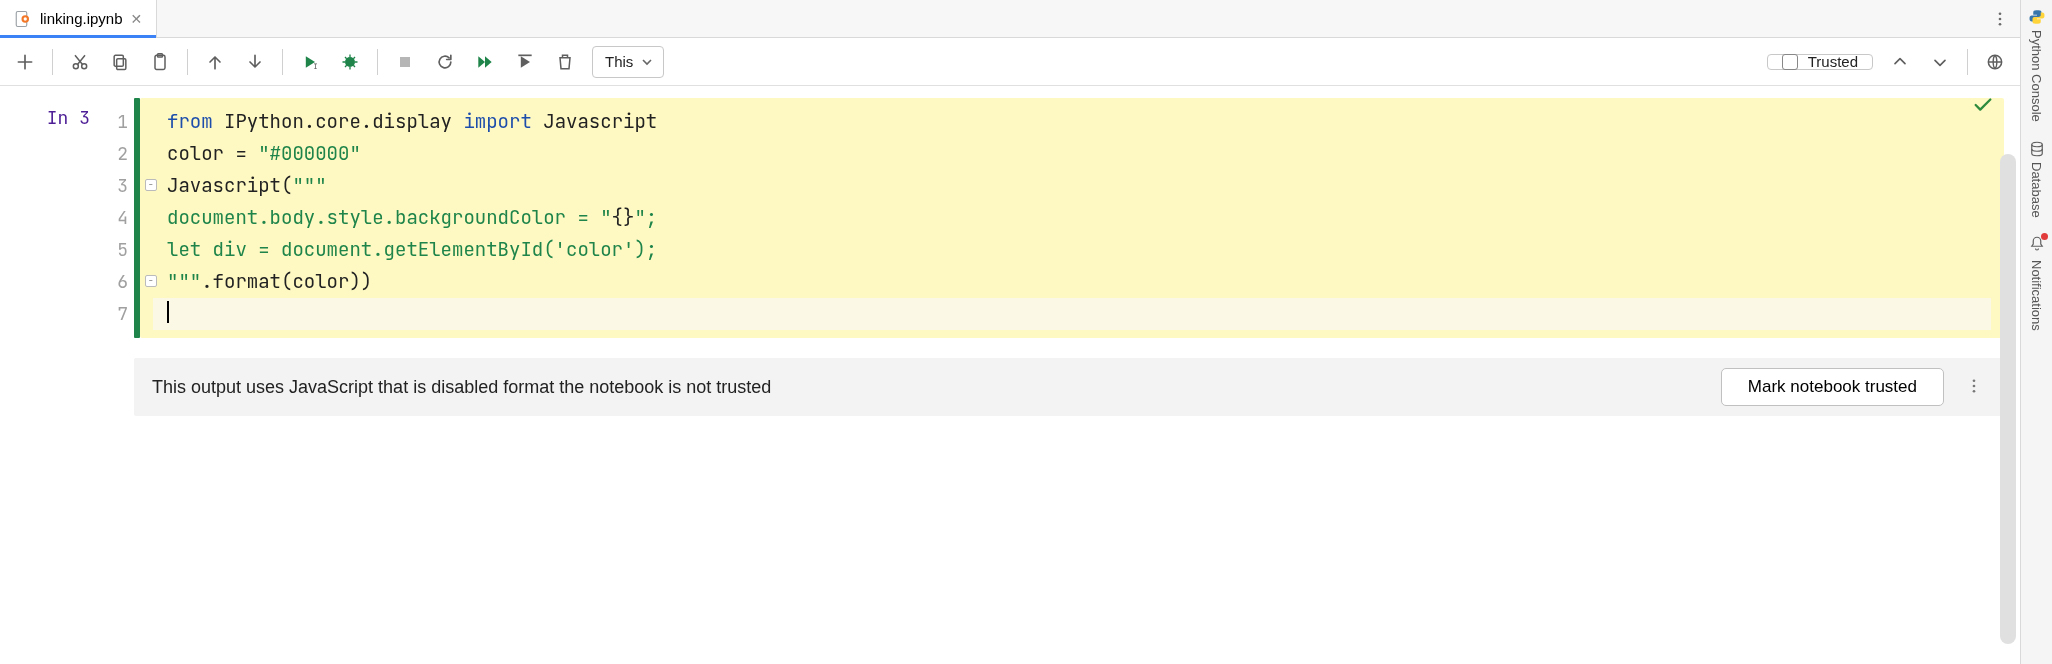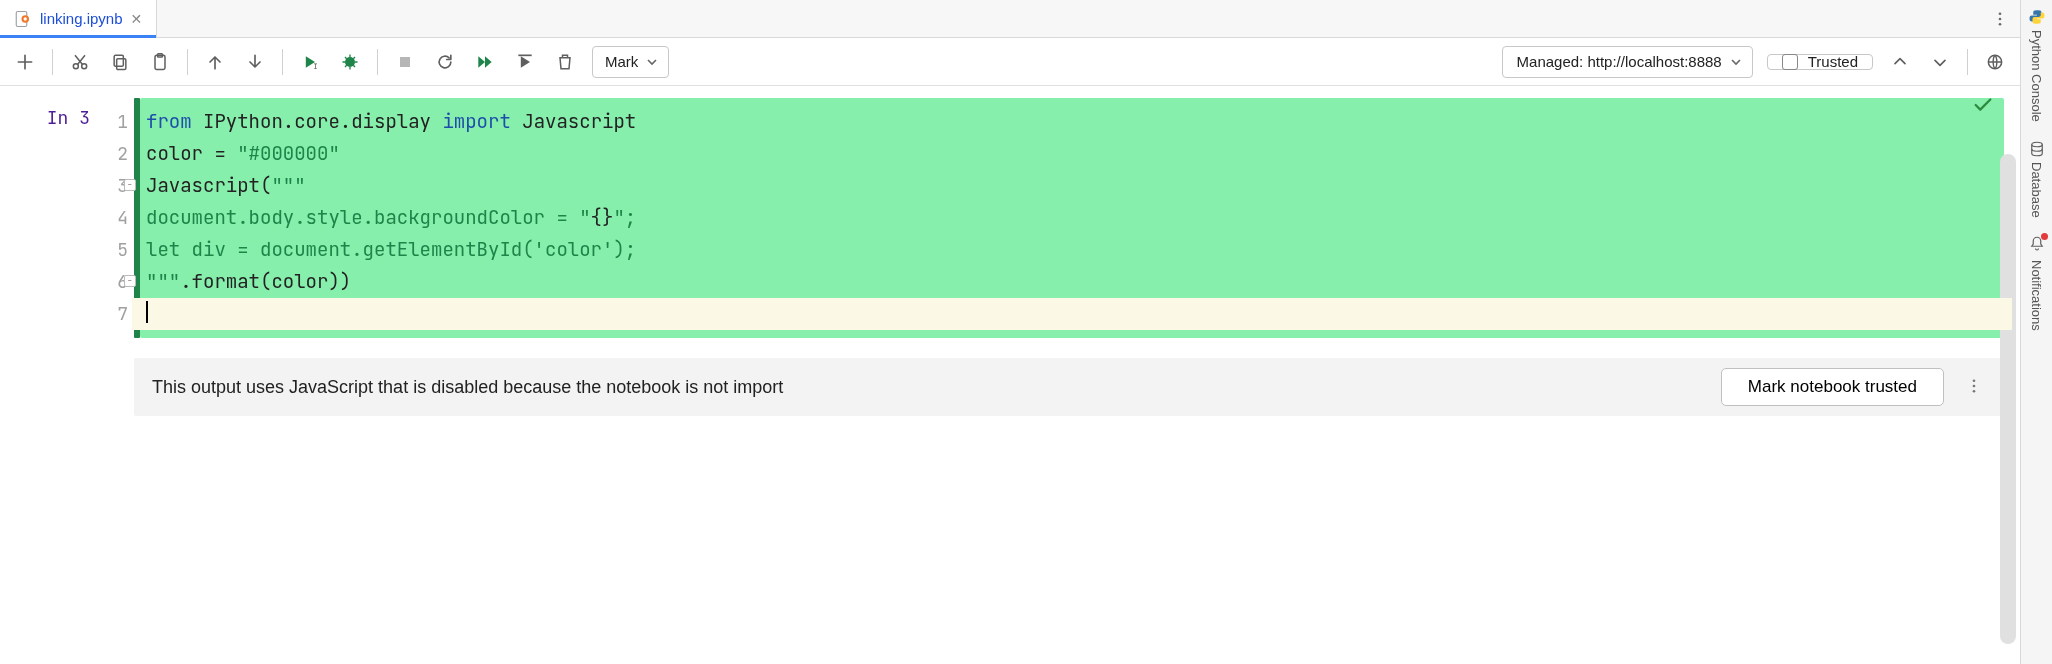--- a/index.html
+++ b/index.html
@@ -36,21 +36,21 @@
     border-right: 1px solid #d9d9d9;
     position: relative;
   }
   .tab::after {
     content: '';
     position: absolute;
     left: 0; right: 0; bottom: -1px;
     height: 3px;
     background: #3b82f6;
   }
-  .tab-label { color: #1d4ed8; font-size: 15px; }
+  .tab-label { color: #000000; font-size: 15px; }
   .tab-close { color: #888; font-size: 14px; cursor: pointer; }
   .tab-icon svg { width: 18px; height: 18px; display: block; }
 
   .tabbar-more {
     margin-left: auto;
     width: 40px;
     display: flex;
     align-items: center;
     justify-content: center;
     color: #6b6b6b;
@@ -153,22 +153,22 @@
     line-height: 32px;
     user-select: none;
   }
   .sidebar-stripe {
     width: 6px;
     background: #1e8449;
     border-radius: 1px;
   }
   .code {
     flex: 1;
-    background: #86efac;
-    padding: 8px 6px;
+    background: #fef9c3;
+    padding: 8px 27px;
     font-family: "JetBrains Mono", Menlo, Consolas, monospace;
     font-size: 19px;
     line-height: 32px;
     border-radius: 2px;
   }
   .code .line { white-space: pre; min-height: 32px; position: relative; }
   .code .line.highlight { background: #fbf8e6; margin: 0 -14px; padding: 0 14px; }
   .tok-kw { color: #1e4eab; }
   .tok-str { color: #1e8449; }
   .cursor {
@@ -358,38 +358,30 @@
             <rect x="4" y="3" width="16" height="2" fill="#5f5f5f"></rect>
           </svg>
       </div>
       <div class="tb-btn">
         <svg viewBox="0 0 24 24">
             <path d="M6 7h12l-1.2 13H7.2L6 7zM9 4h6v3H9z" fill="none" stroke="#5f5f5f" stroke-width="1.8"></path>
           </svg>
       </div>
 
       <div class="tb-select">
-        <span>Mark</span>
+        <span>This</span>
         <span class="caret">
             <svg viewBox="0 0 12 12">
               <path d="M2 4l4 4 4-4" fill="none" stroke="#666" stroke-width="1.6"></path>
             </svg>
           </span>
       </div>
 
       <div class="tb-spacer"></div>
 
-      <div class="tb-select server">
-        <span>Managed: http://localhost:8888</span>
-        <span class="caret">
-            <svg viewBox="0 0 12 12">
-              <path d="M2 4l4 4 4-4" fill="none" stroke="#666" stroke-width="1.6"></path>
-            </svg>
-          </span>
-      </div>
 
 
       <div class="trusted-box">
         <span class="chk"></span>
         <span>Trusted</span>
       </div>
 
       <div class="tb-btn">
         <svg viewBox="0 0 24 24">
             <path d="M6 14l6-6 6 6" fill="none" stroke="#5f5f5f" stroke-width="2" stroke-linecap="round" stroke-linejoin="round"></path>
@@ -434,21 +426,21 @@
             <div class="line">color = <span class="tok-str">"#000000"</span></div>
             <div class="line">Javascript(<span class="tok-str">"""</span><span class="fold-marker">−</span></div>
             <div class="line"><span class="tok-str">document.body.style.backgroundColor = "</span>{}<span class="tok-str">";</span></div>
             <div class="line"><span class="tok-str">let div = document.getElementById('color');</span></div>
             <div class="line"><span class="tok-str">"""</span>.format(color))<span class="fold-marker">−</span></div>
             <div class="line highlight"><span class="cursor"></span></div>
           </div>
       </div>
 
       <div class="output">
-        <div class="output-text">This output uses JavaScript that is disabled because the notebook is not import</div>
+        <div class="output-text">This output uses JavaScript that is disabled format the notebook is not trusted</div>
         <button class="out-btn">Mark notebook trusted</button>
         <div class="out-more">
           <svg viewBox="0 0 24 24" width="18" height="18">
               <circle cx="12" cy="5" r="1.8" fill="#777"></circle>
               <circle cx="12" cy="12" r="1.8" fill="#777"></circle>
               <circle cx="12" cy="19" r="1.8" fill="#777"></circle>
             </svg>
         </div>
       </div>
     </div>

